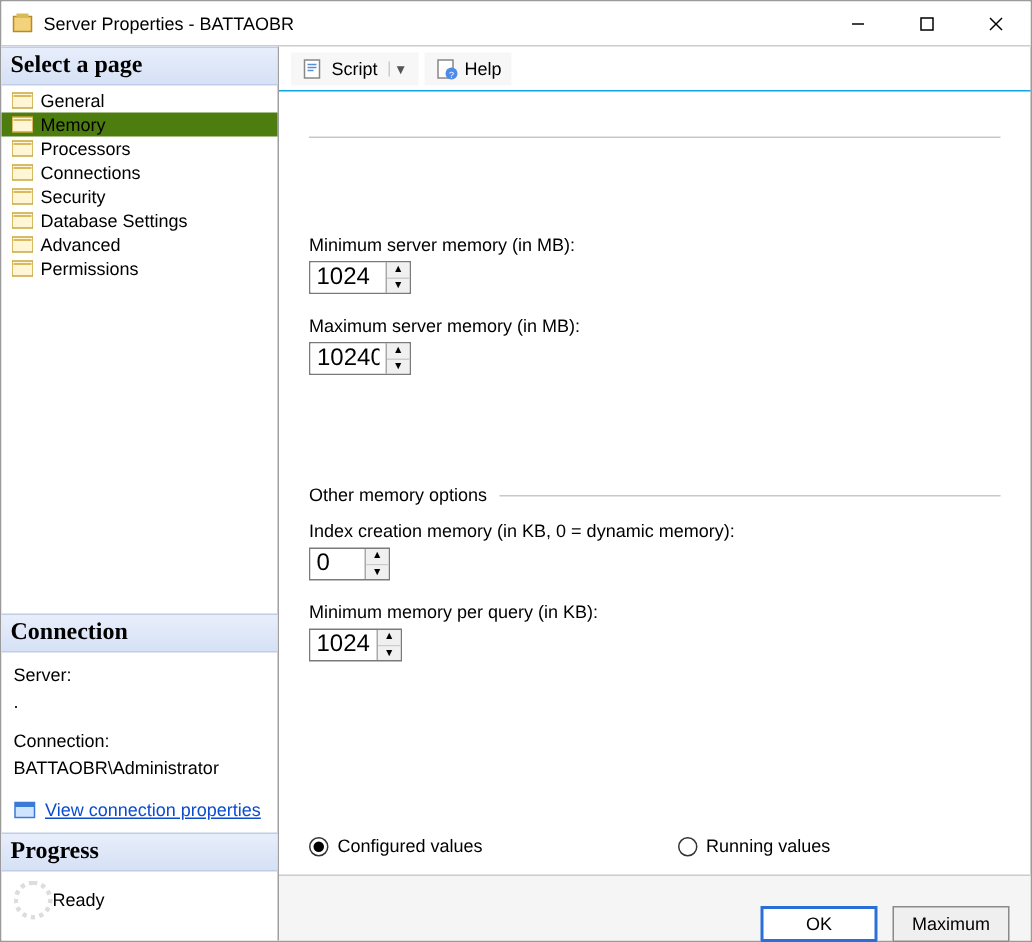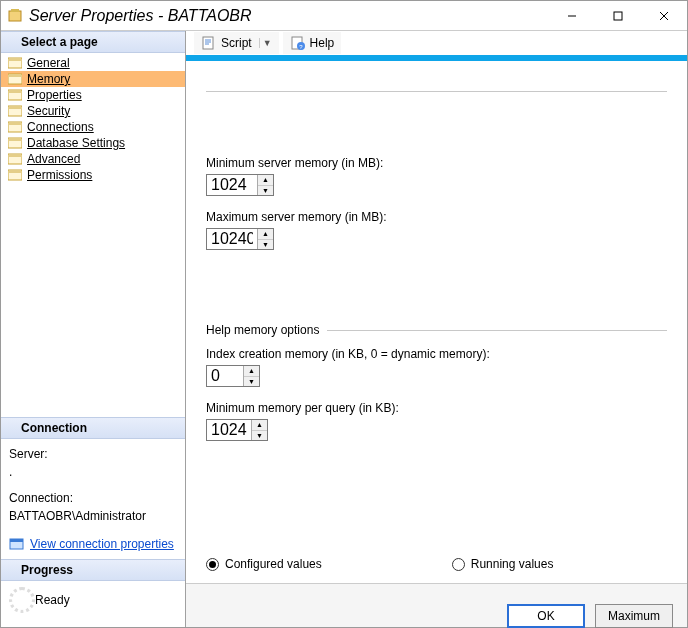--- a/index.html
+++ b/index.html
@@ -20,21 +20,21 @@
   }
   .titlebar {
     height: 30px;
     background: #fff;
     border-bottom: 1px solid #ccc;
     display: flex;
     align-items: center;
     padding: 0 0 0 6px;
   }
   .titlebar .icon { width: 16px; height: 16px; margin-right: 6px; }
-  .titlebar .title { flex: 1; font-size: 16px; font-style: italic; }
+  .titlebar .title { flex: 1; font-size: 12px; }
   .titlebar .winbtn {
     width: 46px; height: 29px;
     display: flex; align-items: center; justify-content: center;
     font-family: "Segoe UI Symbol", sans-serif;
     font-size: 12px;
   }
   .body {
     flex: 1;
     display: flex;
     min-height: 0;
@@ -44,49 +44,49 @@
     border-right: 1px solid #a0a0a0;
     display: flex;
     flex-direction: column;
     background: #fff;
   }
   .section-head {
     background: linear-gradient(#e8eefb, #d6e1f5);
     border-top: 1px solid #bfcde6;
     border-bottom: 1px solid #bfcde6;
     font-weight: bold;
-    padding: 3px 20px;
-    font-size: 12px;
+    padding: 3px 6px;
+    font-size: 16px;
     color: #000;
+    font-family: Liberation Serif, serif;
   }
   .page-list { padding: 2px 0; }
   .page-item {
     display: flex; align-items: flex-end;
     padding: 1px 6px;
     gap: 4px;
     cursor: default;
-    text-decoration: underline;
-  }
-  .page-item.selected { background: #fdba74; }
+  }
+  .page-item.selected { background: #4d7c0f; }
   .page-icon { width: 16px; height: 14px; display:inline-flex; align-items:center; justify-content:center; }
   .conn-block { padding: 6px 8px; font-size: 12px; line-height: 1.5; }
   .link { color: #0b4ccf; text-decoration: underline; cursor: pointer; }
   .progress-block { padding: 6px 8px; display:flex; align-items:center; }
   .spinner { width: 26px; height: 26px; border: 3px dotted #ddd; border-radius: 50%; }
   .main {
     flex: 1;
     display: flex;
     flex-direction: column;
   }
   .toolbar {
     height: 30px;
     display: flex; align-items: center;
     padding: 0 8px;
     gap: 4px;
-    border-bottom: 6px solid #0ea5e9;
+    border-bottom: 1px solid #0ea5e9;
   }
   .tbtn {
     display: flex; align-items: center; gap: 4px;
     padding: 2px 6px;
     border: 1px solid transparent;
     background: #f7f7f7;
   }
   .tbtn .drop { font-size:9px; color:#555; padding-left:3px; border-left:1px solid #ccc; margin-left:3px;}
   .content {
     flex: 1;
@@ -213,39 +213,39 @@
             </span>
           <span>Memory</span>
         </div>
         <div class="page-item">
           <span class="page-icon">
               <svg width="14" height="12">
                 <rect width="14" height="10" y="1" fill="#fff6d8" stroke="#caa63a"></rect>
                 <path d="M1 3h12" stroke="#caa63a"></path>
               </svg>
             </span>
-          <span>Properties</span>
+          <span>Processors</span>
+        </div>
+        <div class="page-item">
+          <span class="page-icon">
+              <svg width="14" height="12">
+                <rect width="14" height="10" y="1" fill="#fff6d8" stroke="#caa63a"></rect>
+                <path d="M1 3h12" stroke="#caa63a"></path>
+              </svg>
+            </span>
+          <span>Connections</span>
         </div>
         <div class="page-item">
           <span class="page-icon">
               <svg width="14" height="12">
                 <rect width="14" height="10" y="1" fill="#fff6d8" stroke="#caa63a"></rect>
                 <path d="M1 3h12" stroke="#caa63a"></path>
               </svg>
             </span>
           <span>Security</span>
-        </div>
-        <div class="page-item">
-          <span class="page-icon">
-              <svg width="14" height="12">
-                <rect width="14" height="10" y="1" fill="#fff6d8" stroke="#caa63a"></rect>
-                <path d="M1 3h12" stroke="#caa63a"></path>
-              </svg>
-            </span>
-          <span>Connections</span>
         </div>
         <div class="page-item">
           <span class="page-icon">
               <svg width="14" height="12">
                 <rect width="14" height="10" y="1" fill="#fff6d8" stroke="#caa63a"></rect>
                 <path d="M1 3h12" stroke="#caa63a"></path>
               </svg>
             </span>
           <span>Database Settings</span>
         </div>
@@ -343,21 +343,21 @@
           <input value="10240" style="">
           <div class="spin">
               <div>▲</div>
               <div>▼</div>
             </div>
         </div>
 
         <div style="height:55px"></div>
 
         <div class="group-label-row">
-          <span>Help memory options</span>
+          <span>Other memory options</span>
           <span class="line"></span>
         </div>
 
         <div class="field-label" style="margin-top:6px">Index creation memory (in KB, 0 = dynamic memory):</div>
         <div class="spinctl">
           <input style="width: 36px;" value="0">
           <div class="spin">
               <div>▲</div>
               <div>▼</div>
             </div>

